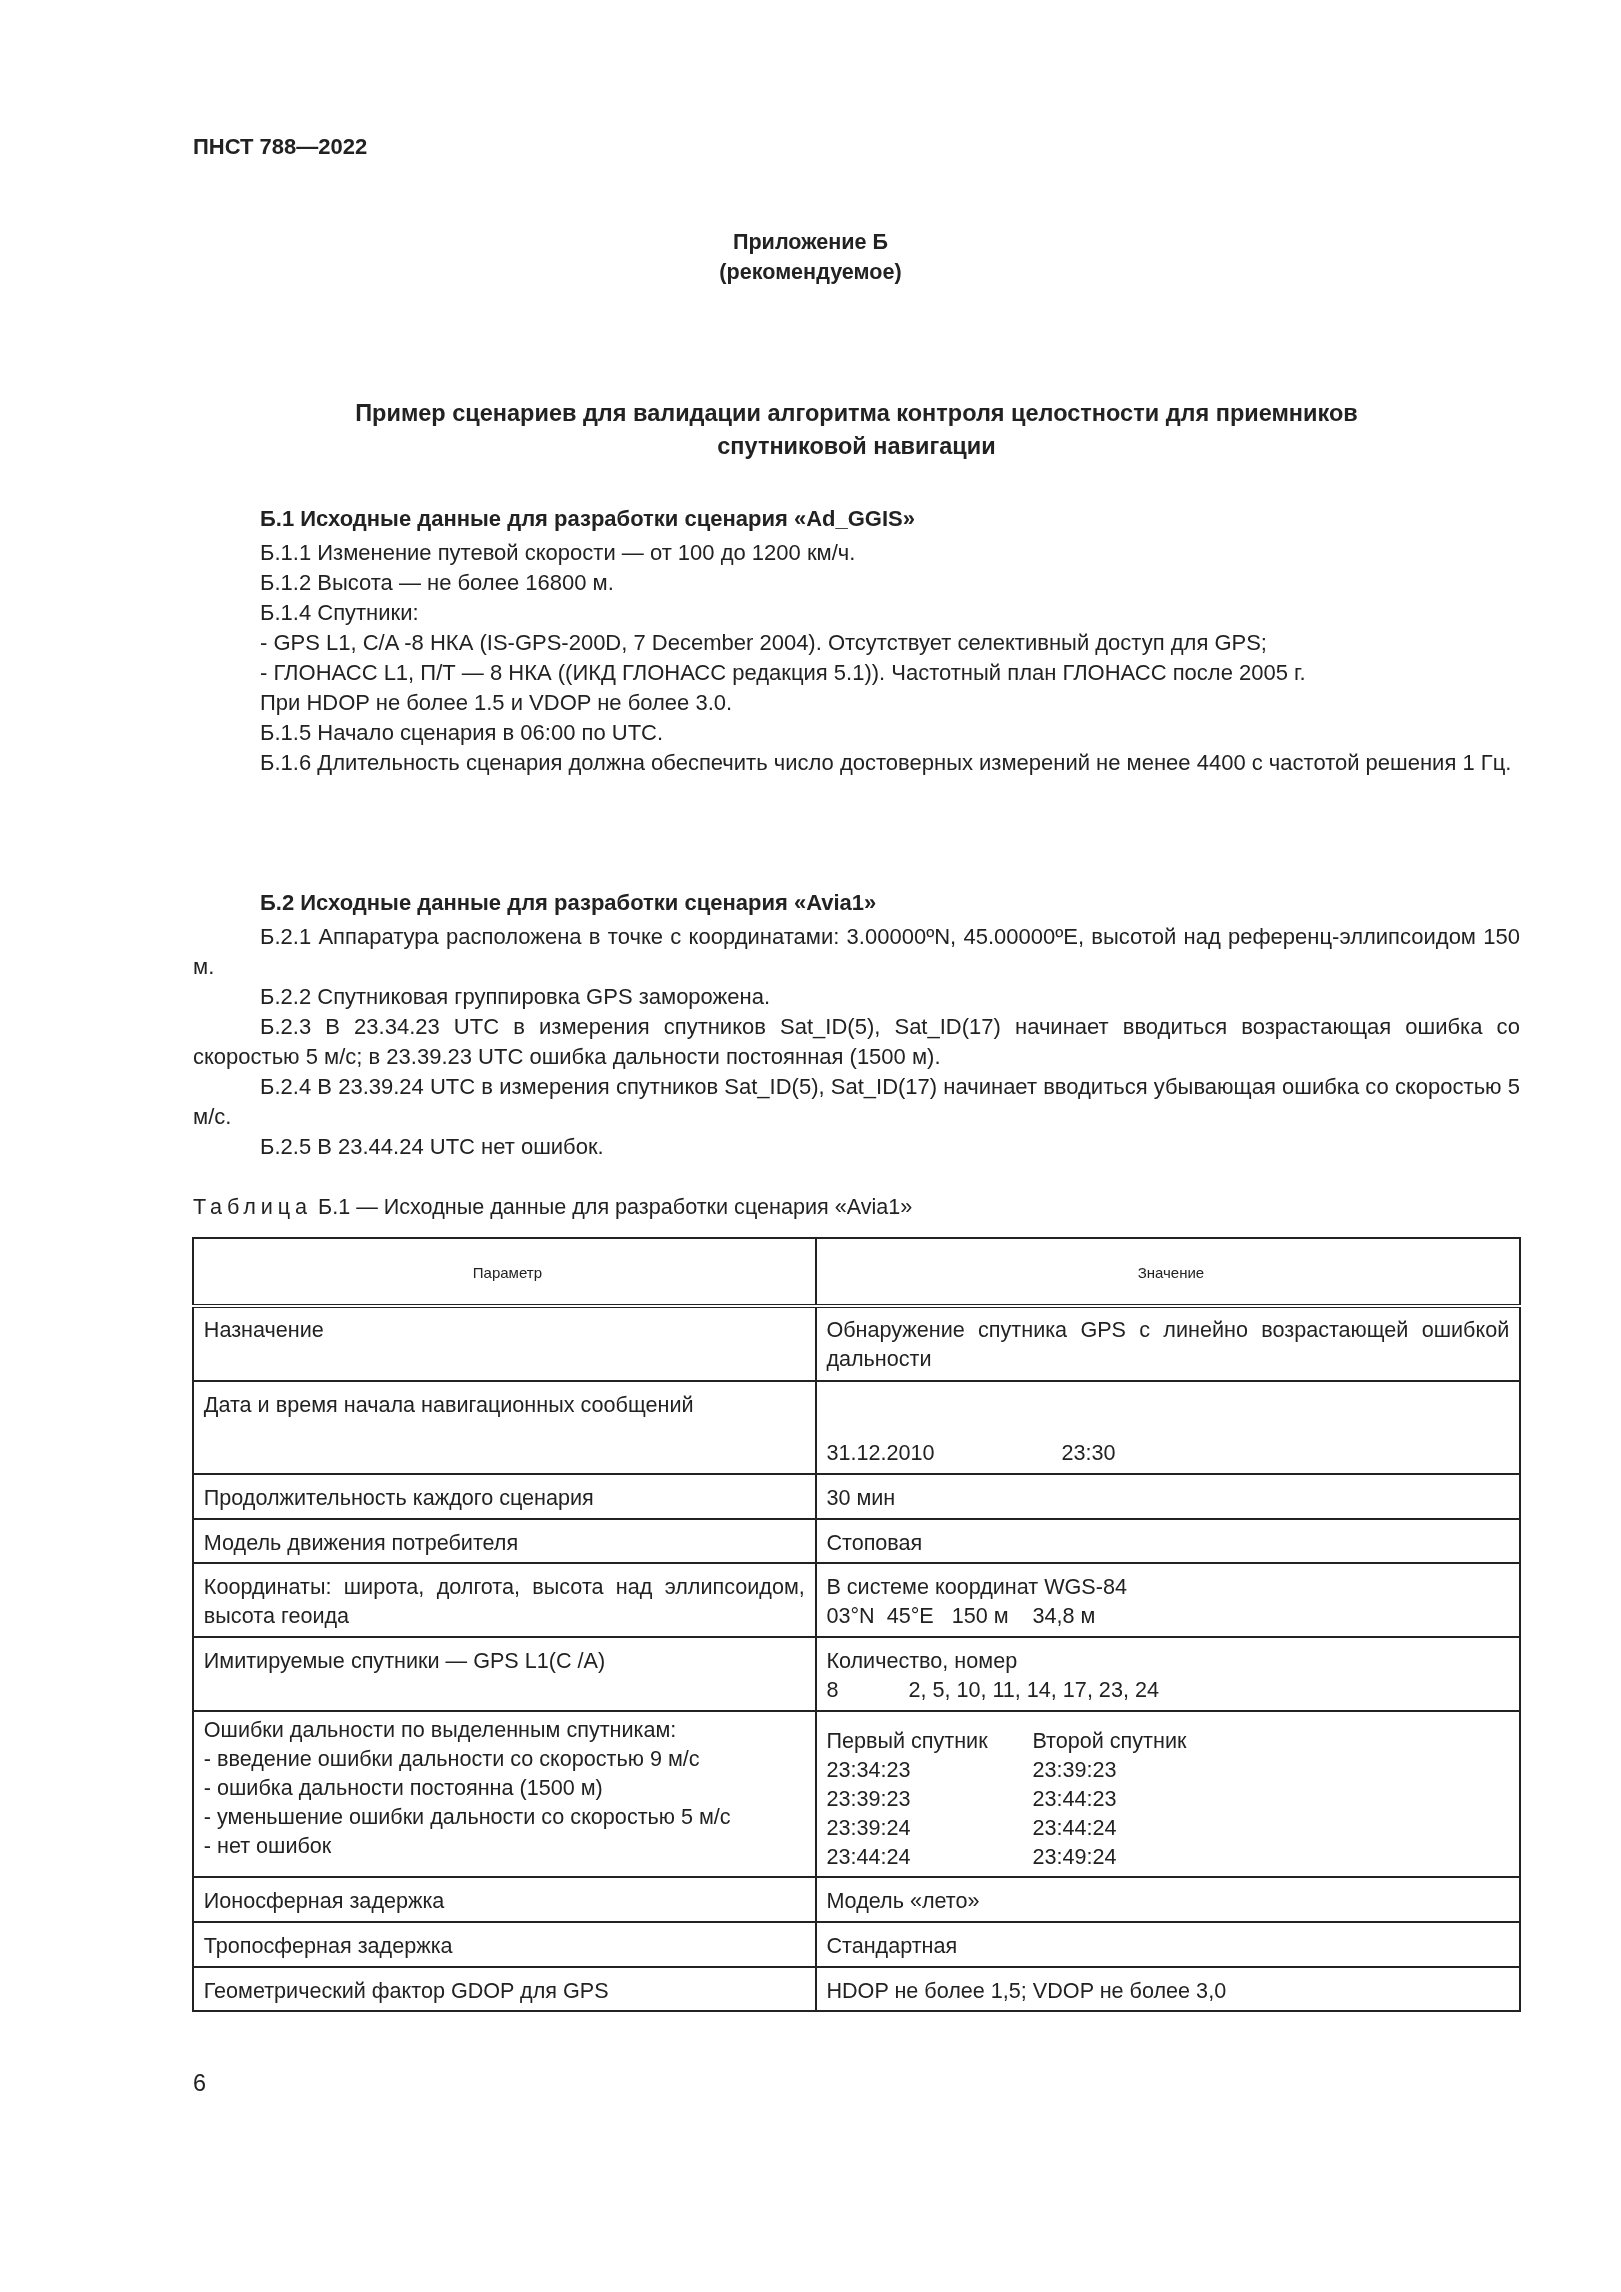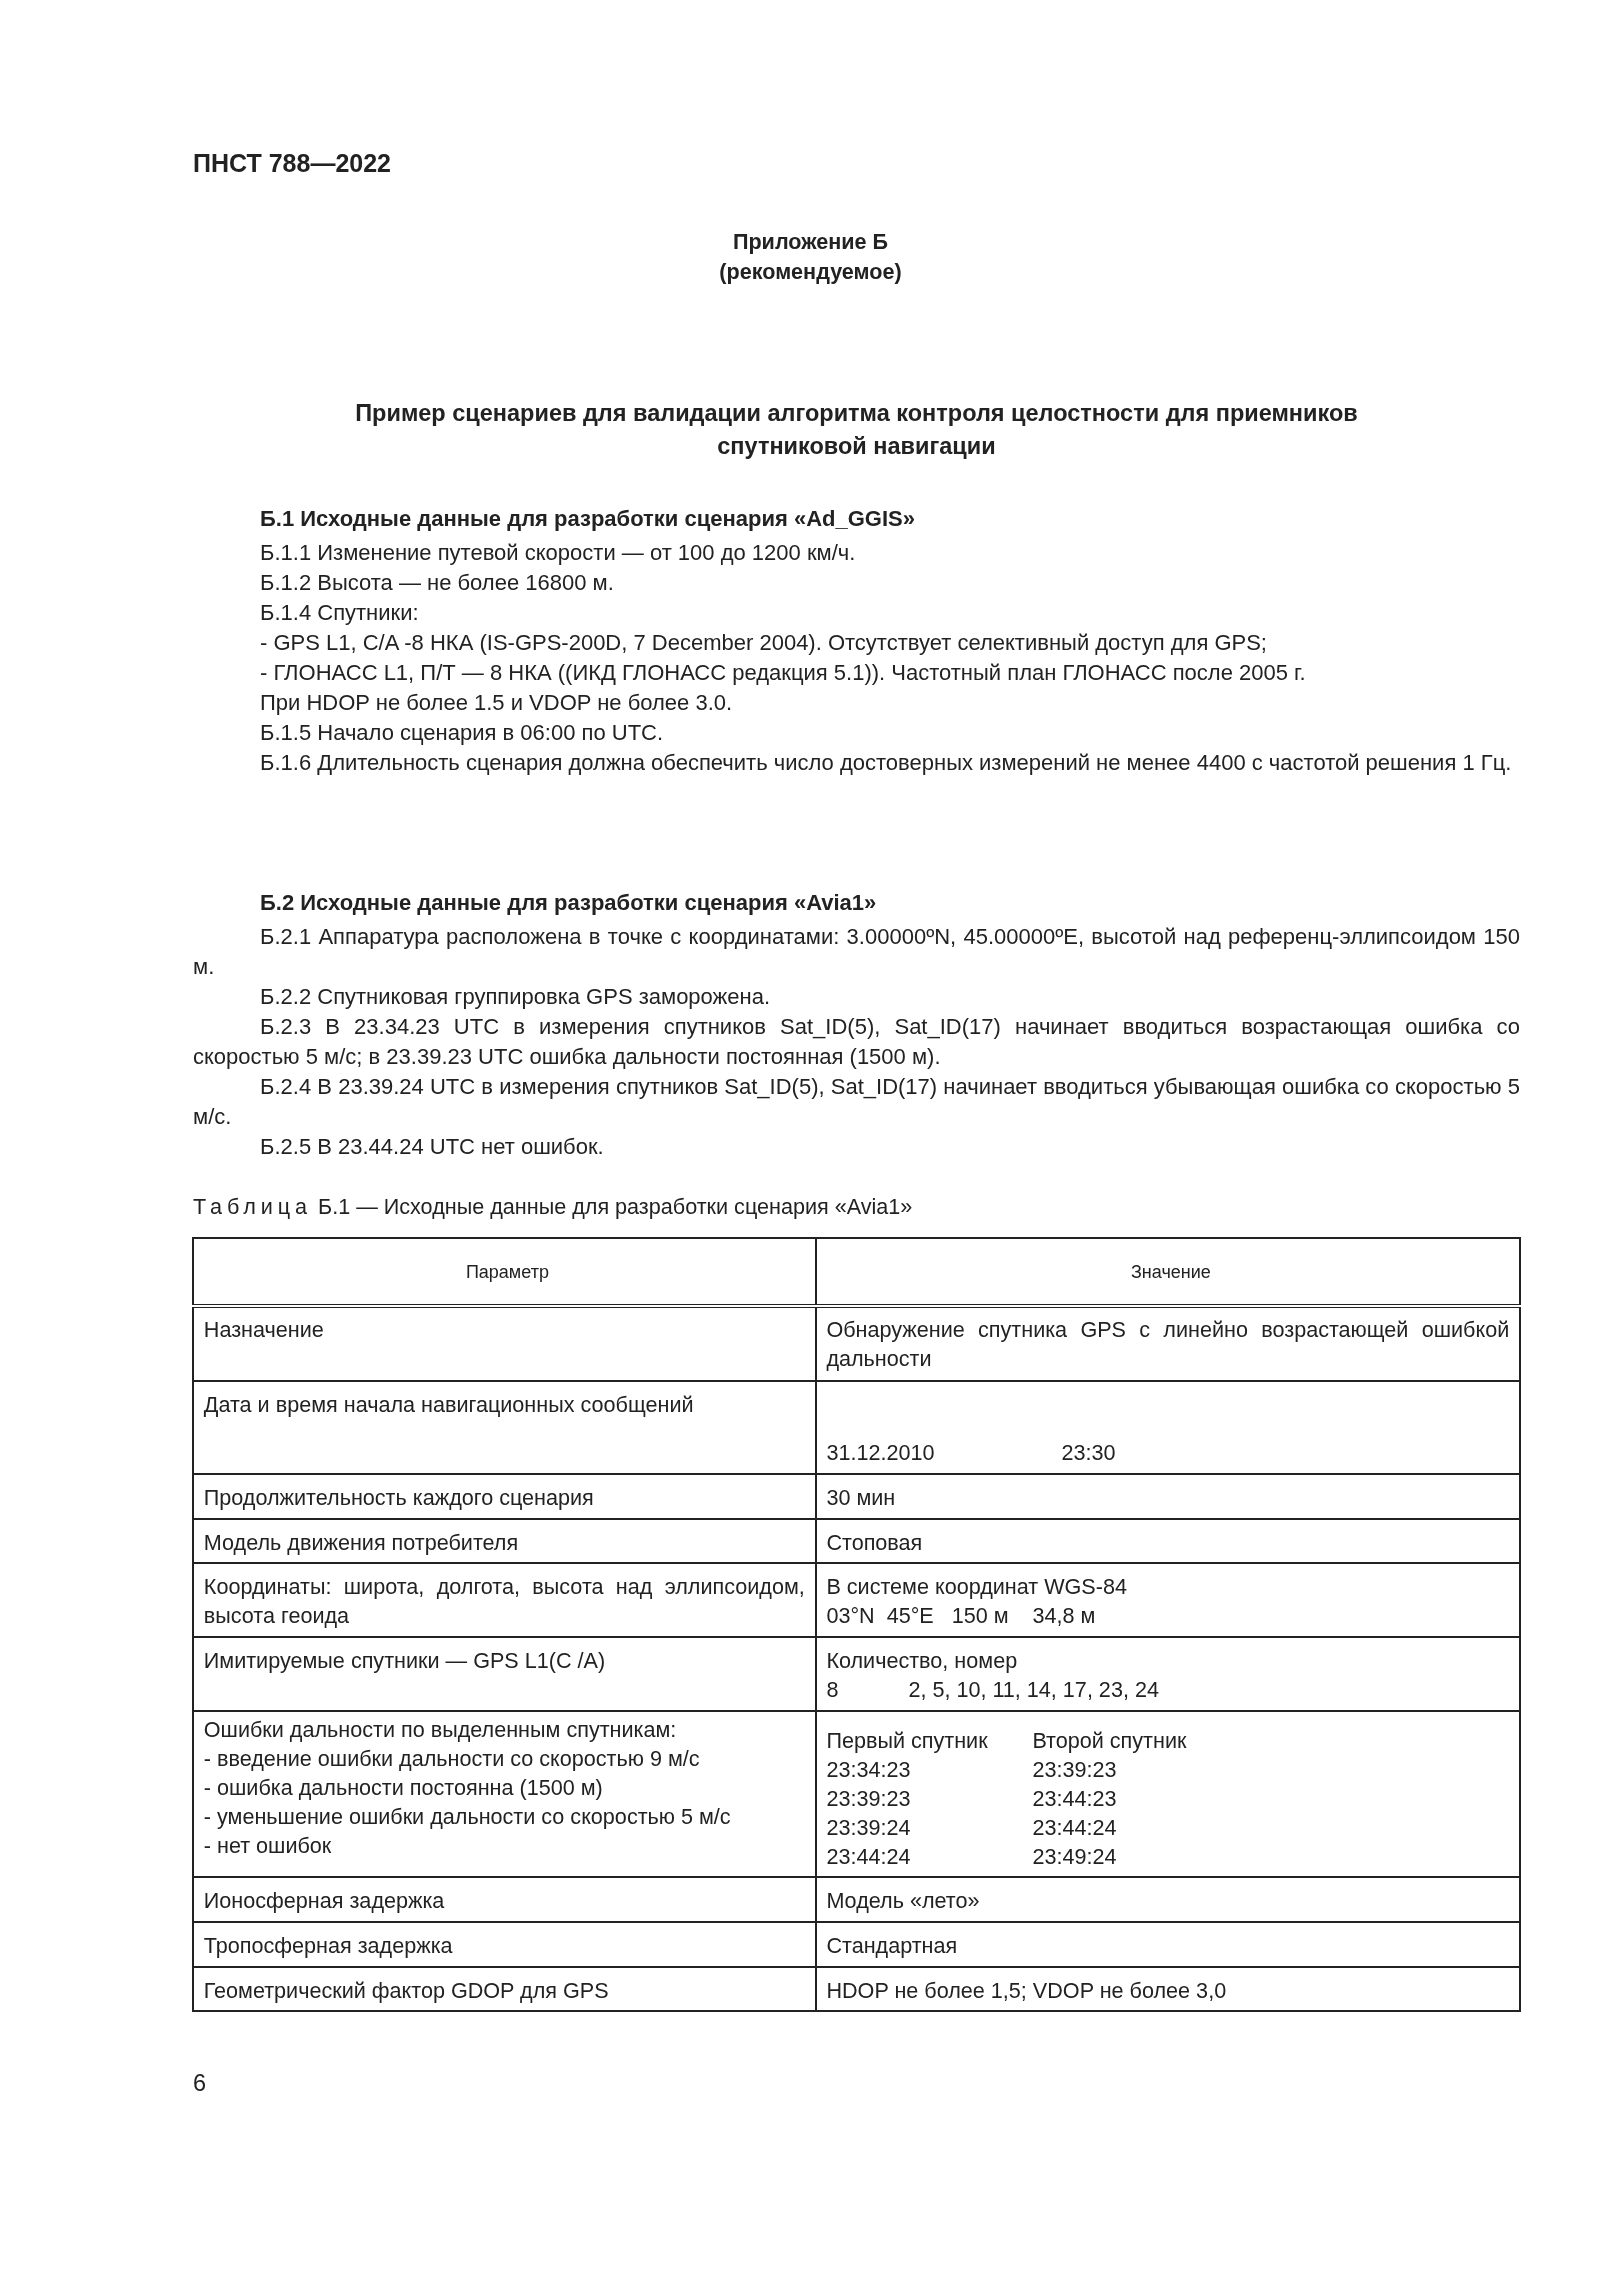--- a/index.html
+++ b/index.html
@@ -1,28 +1,28 @@
 <!DOCTYPE html>
 <html><head>
 <meta charset="utf-8">
 <style>
   html,body{margin:0;padding:0;background:#fff;}
   body{width:1621px;height:2293px;position:relative;font-family:"Liberation Sans",sans-serif;color:#222;}
-  .hdr{position:absolute;left:193px;top:149px;font-size:25px;font-weight:bold;}
+  .hdr{position:absolute;left:193px;top:134px;font-size:22px;font-weight:bold;}
   .app{position:absolute;left:0;width:1621px;text-align:center;top:227px;font-size:21.6px;font-weight:bold;line-height:30px;}
   .title{position:absolute;left:193px;width:1327px;top:397px;text-align:center;font-size:23.5px;font-weight:bold;line-height:33px;}
   .body{position:absolute;left:193px;width:1327px;font-size:22px;line-height:30px;}
   .body p{margin:0;text-align:justify;}
   .body p.i{text-indent:67px;}
   .body p.h{text-indent:67px;font-weight:bold;margin-top:0;margin-bottom:3.9px;}
   .tcap{position:absolute;left:193px;top:1194px;font-size:21.6px;}
   .tcap .sp{letter-spacing:4.9px;}
   table{position:absolute;left:192px;top:1237px;width:1329px;border-collapse:collapse;font-size:21.6px;}
   td,th{border:2px solid #222;vertical-align:top;padding:7.8px 9.8px 5.9px 9.8px;line-height:29px;}
-  th{font-weight:normal;font-size:18px;text-align:center;vertical-align:middle;height:51px;border-bottom:4.9px double #222;padding-left:16px;}
+  th{font-weight:normal;font-size:15px;text-align:center;vertical-align:middle;height:51px;border-bottom:4.9px double #222;padding-left:16px;}
   td.c1{width:601px;}
   td.j{text-align:justify;}
   .pnum{position:absolute;left:193px;top:2070px;font-size:23.5px;}
 </style>
 </head>
 <body>
 
 <div class="hdr">ПНСТ 788—2022</div>
 
 <div class="app">

